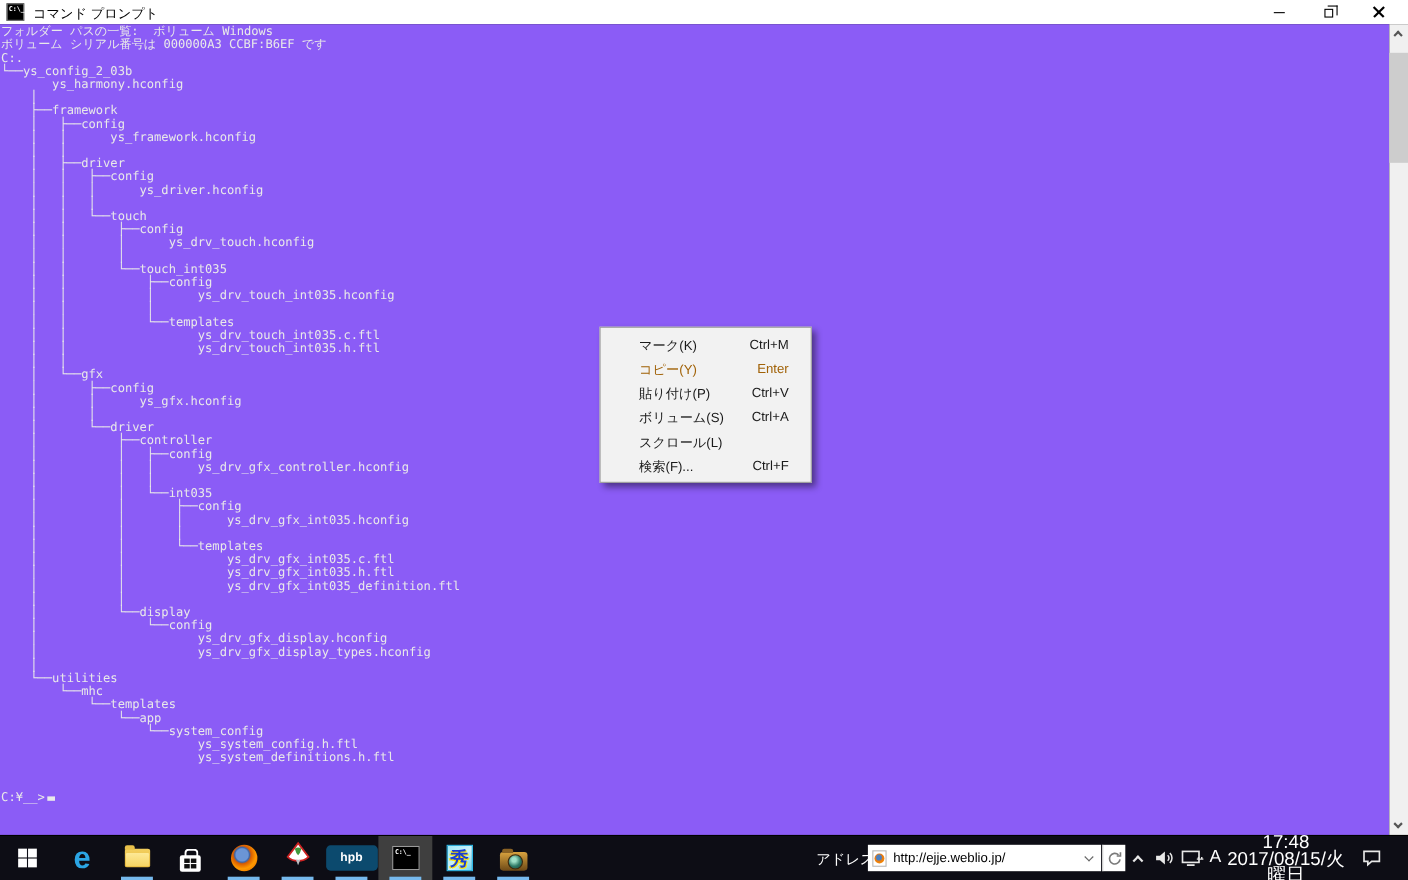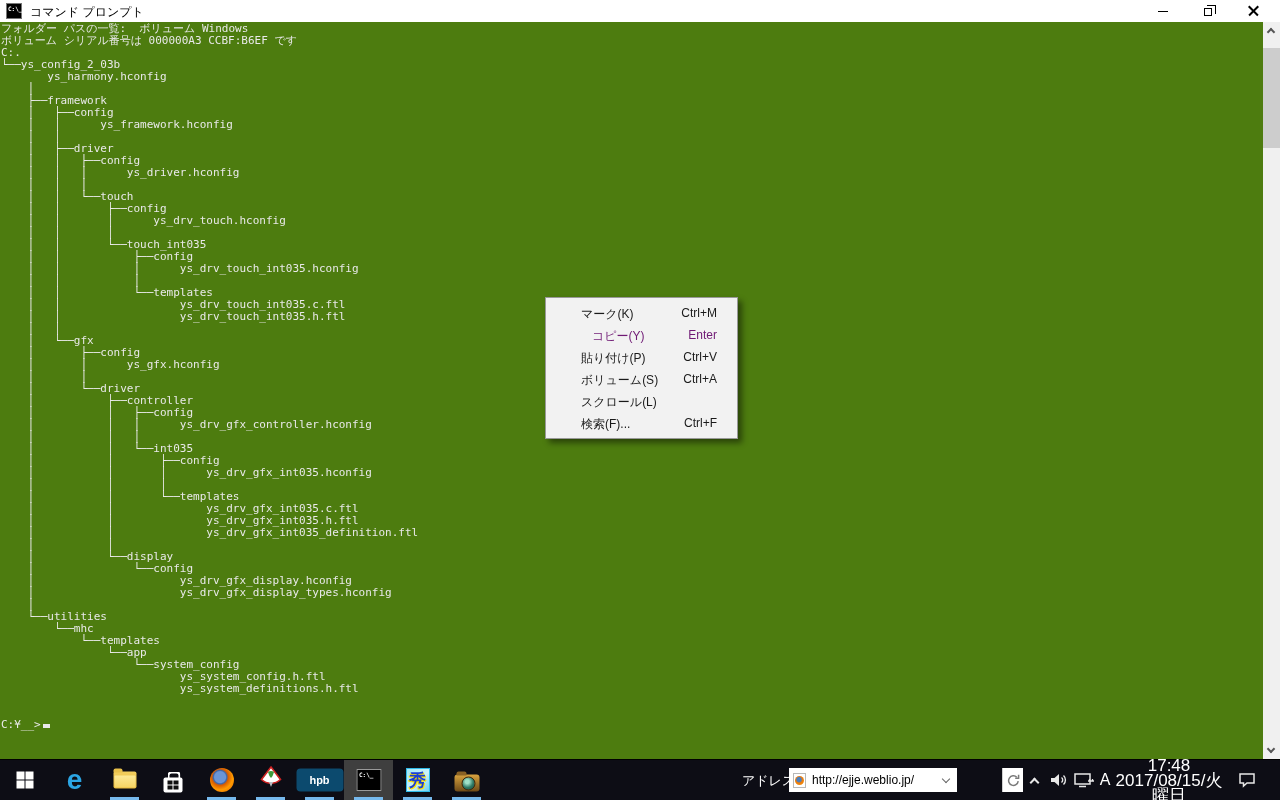--- a/index.html
+++ b/index.html
@@ -13,40 +13,40 @@
   .win-btn { position:absolute; top:0; width:34px; height:22px; cursor:default; }
   .btn-min { left:1146px; } .btn-restore { left:1190px; } .btn-close { left:1236px; }
   .glyph-min { position:absolute; left:12px; top:11px; width:10px; height:0; border-top:1px solid #000; }
   .glyph-restore { position:absolute; left:14px; top:8px; width:8px; height:8px; border:1px solid #000; background:#fff; }
   .glyph-restore::before { content:""; position:absolute; left:2px; top:-4px; width:8px; height:8px; border:1px solid #000; border-bottom:none; border-left:none; }
   .glyph-close { position:absolute; left:11px; top:10px; width:13px; height:1px; }
   .glyph-close::before,.glyph-close::after { content:""; position:absolute; left:0; top:0; width:13px; height:1.5px; background:#000; }
   .glyph-close::before { transform:rotate(45deg); } .glyph-close::after { transform:rotate(-45deg); }
 
   
-  .console { position:absolute; left:0; top:22px; width:1263px; height:737px; background:#4d7c0f; overflow:hidden; }
+  .console { position:absolute; left:0; top:22px; width:1263px; height:737px; background:#8b5cf6; overflow:hidden; }
   .console pre { margin:0; padding:1px 0 0 1px; font:11px/12px "DejaVu Sans Mono", monospace; color:#e9e9e9; }
   .prompt-line { position:absolute; left:1px; top:697px; font:11px/12px "DejaVu Sans Mono", monospace; color:#e9e9e9; }
   .cursor { display:inline-block; width:7px; height:4px; background:#e9e9e9; margin-left:2px; }
 
   
   .scrollbar { position:absolute; left:1263px; top:22px; width:17px; height:737px; background:#f0f0f0; }
   .sb-arrow { position:absolute; left:0; width:17px; height:17px; }
   .sb-up { top:0; } .sb-down { bottom:0; }
   .chev { position:absolute; width:6px; height:6px; border-top:2px solid #555; border-right:2px solid #555; }
   .sb-up .chev { left:5px; top:7px; transform:rotate(-45deg); }
   .sb-down .chev { left:5px; top:4px; transform:rotate(135deg); }
   .sb-thumb { position:absolute; left:0; top:26px; width:17px; height:100px; background:#cdcdcd; }
 
   
   .ctx-menu { position:absolute; left:545px; top:297px; width:193px; background:#f2f2f2; border:1px solid #999; box-shadow:4px 4px 6px rgba(0,0,0,.45); padding:4px 0;text-align:center; }
   .ctx-item { height:22px; position:relative; font-size:12px; color:#1a1a1a; cursor:default; }
   .ctx-item .lbl { position:absolute; left:35px; top:4px; }
   .ctx-item .sc  { position:absolute; right:20px; top:4px; }
-  .ctx-item.disabled { color:#701a75;margin-left:11px; }
+  .ctx-item.disabled { color:#a16207; }
 
   
   .taskbar { position:absolute; left:0; top:760px; width:1280px; height:40px; background:#0d0d15; }
   .task-btn { position:absolute; top:0; width:49px; height:40px; cursor:pointer; }
   .task-btn .ic { position:absolute; left:50%; top:50%; transform:translate(-50%,-50%); }
   .task-btn.running::after { content:""; position:absolute; left:10px; bottom:0; width:29px; height:3px; background:#76b9ed; }
   .task-btn.active { background:#3f3f3f; }
 
   
   .icon-start { width:17px; height:17px; display:grid; grid-template-columns:8px 8px; grid-template-rows:8px 8px; gap:1px; }
@@ -73,21 +73,21 @@
   
   .icon-hidemaru { width:24px; height:24px; background:linear-gradient(135deg,#9fe7f8,#cdf2fb 55%,#6fd2ef); border:1px solid #2fb9e8; text-align:center; font:bold 17px/23px "Liberation Sans", sans-serif; color:#1a3fd4; text-shadow:1px 1px 0 #ffe200, -1px 1px 0 #ffe200; }
   
   .icon-camera { width:25px; height:17px; background:linear-gradient(#d9a33f,#6e4a17); border-radius:3px; position:relative; margin-top:3px; }
   .icon-camera::before { content:""; position:absolute; left:2px; top:-3px; width:10px; height:4px; background:#8a6224; border-radius:2px 2px 0 0; }
   .icon-camera::after { content:""; position:absolute; left:7px; top:2px; width:12px; height:12px; border-radius:50%;
       background:radial-gradient(circle at 40% 35%, #9fe0c8 0 18%, #2f7a66 55%, #14443a 100%); border:1px solid #3b2a10; }
 
   
   .addr-label { position:absolute; left:742px; top:12px; color:#fff; font-size:13px; }
-  .addr-input { position:absolute; left:789px; top:8px; width:168px; height:24px; background:#fff; display:flex; align-items:center; }
+  .addr-input { position:absolute; left:789px; top:8px; width:212px; height:24px; background:#fff; display:flex; align-items:center; }
   .addr-fav { width:13px; height:15px; background:#fff; border:1px solid #b8b8b8; margin-left:4px; position:relative; }
   .addr-fav::after { content:""; position:absolute; left:1px; top:2px; width:9px; height:9px; border-radius:50%;
       background:radial-gradient(circle at 45% 40%, #4a7fc0 0 30%, #e87a10 45%, #ff9a00 100%); }
   .addr-text { flex:1; margin-left:6px; font-size:12px; color:#000; white-space:nowrap; overflow:hidden; }
   .addr-chevron { width:6px; height:6px; border-right:1.5px solid #666; border-bottom:1.5px solid #666; transform:rotate(45deg); margin:-2px 8px 0 4px; }
   .addr-go { position:absolute; left:1002px; top:8px; width:21px; height:24px; background:#fff; border-left:1px solid #d0d0d0; display:flex; align-items:center; justify-content:center; }
 
   
   .tray-item { position:absolute; top:0; height:40px; display:flex; align-items:center; justify-content:center; cursor:pointer; }
   .tray-chevron { left:1026px; width:16px; }

